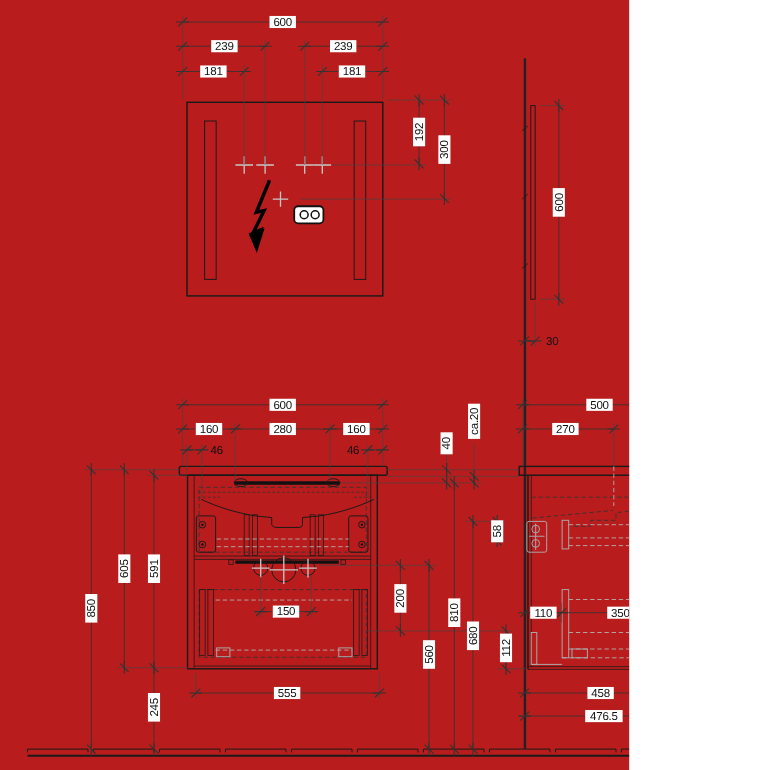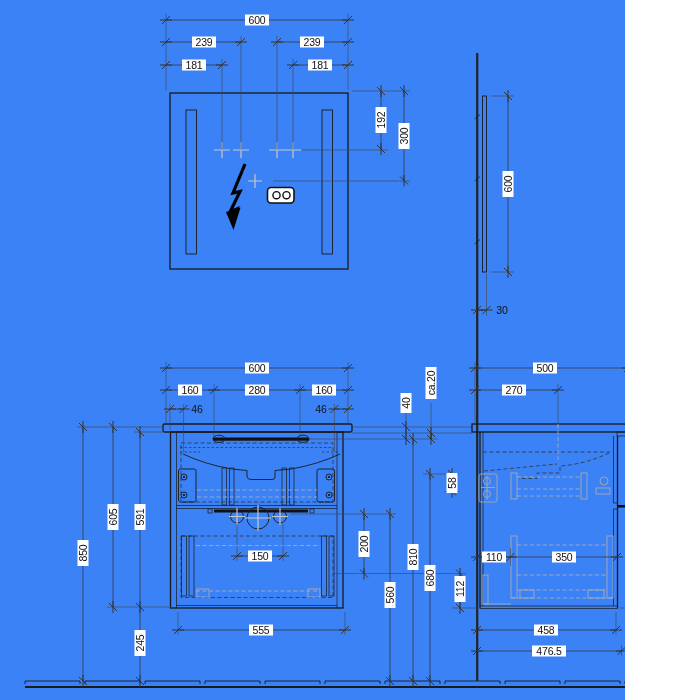--- a/index.html
+++ b/index.html
@@ -1,16 +1,16 @@
 <!DOCTYPE html>
 <html><head>
 <meta charset="utf-8">
 <style>
   html,body{margin:0;padding:0;background:#fff;}
-  #stage{width:625px;height:700px;background:#3b82f6;position:relative;overflow:hidden;}
+  #stage{width:572px;height:700px;background:#b91c1c;position:relative;overflow:hidden;}
   svg{display:block;}
   .o  {stroke:#1a1a1a;stroke-width:1.3;fill:none;}
   .o1 {stroke:#1a1a1a;stroke-width:.9;fill:none;}
   .thin{stroke:#1a1a1a;stroke-width:.7;fill:none;}
   .dl {stroke:#333;stroke-width:.75;fill:none;}
   .ext{stroke:#444;stroke-width:.6;fill:none;}
   .ddash{stroke:#333;stroke-width:.8;fill:none;stroke-dasharray:4 2.5;}
   .sdash{stroke:#333;stroke-width:.7;fill:none;stroke-dasharray:2.5 2;}
   .gray{stroke:#a9a9a9;stroke-width:.9;fill:none;}
   .gdash{stroke:#b3b3b3;stroke-width:.8;fill:none;stroke-dasharray:4 2.5;}

